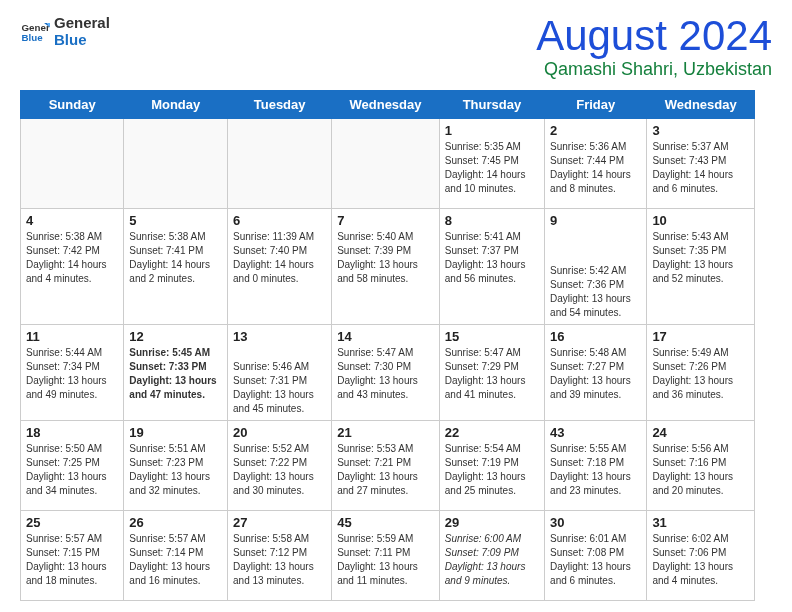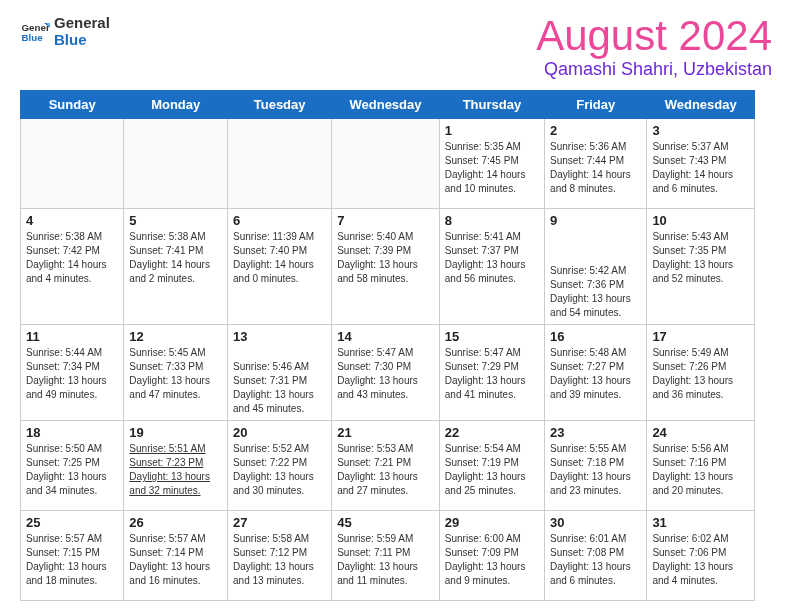--- a/index.html
+++ b/index.html
@@ -1,22 +1,22 @@
 <!DOCTYPE html>
 <html><head>
   <meta charset="utf-8">
   <style>
     * { box-sizing: border-box; margin: 0; padding: 0; }
     body { font-family: Arial, sans-serif; background: #fff; width: 792px; min-height: 612px; }
     .header { display: flex; justify-content: space-between; align-items: flex-start; padding: 15px 20px 10px 20px; }
     .logo { display: flex; align-items: center; }
     .logo-icon { width: 30px; height: 30px; margin-right: 4px; }
     .title-block { text-align: right; }
-    .month-title { font-size: 42px; font-weight: 300; color: #ec4899; line-height: 1; }
-    .location { font-size: 18px; color: #6d28d9; margin-top: 2px; }
+    .month-title { font-size: 42px; font-weight: 300; color: #1d4ed8; line-height: 1; }
+    .location { font-size: 18px; color: #15803d; margin-top: 2px; }
     .calendar { width: 100%; border-collapse: collapse; margin: 0 10px; width: calc(100% - 20px); margin-left: 10px; margin-right: 10px; }
     .calendar th { background: #1a6fc4; color: #fff; text-align: center; padding: 6px 4px; font-size: 13px; border: 1px solid #1a6fc4; }
     .calendar td { border: 1px solid #ccc; vertical-align: top; padding: 4px 5px; width: 113px; min-height: 80px; font-size: 11px; color: #333; }
     .calendar td.empty { background: #f9f9f9; }
     .day-num { font-size: 13px; font-weight: bold; color: #222; margin-bottom: 2px; }
     .day-info { font-size: 10px; color: #333; line-height: 1.4; }
     .calendar tr td { height: 90px; }
     .calendar-wrap { padding: 0 27px 10px 10px; }
   </style>
 </head>
@@ -136,21 +136,21 @@
         <tr>
           <td>
             <div class="day-num">11</div>
             <div class="day-info" style="white-space: pre-line;">Sunrise: 5:44 AM
 Sunset: 7:34 PM
 Daylight: 13 hours
 and 49 minutes.</div>
           </td>
           <td>
             <div class="day-num">12</div>
-            <div class="day-info" style="white-space: pre-line;">Sunrise: 5:45 AM
+            <div class="day-info" style="white-space: pre-line; font-weight: bold;">Sunrise: 5:45 AM
 Sunset: 7:33 PM
 Daylight: 13 hours
 and 47 minutes.</div>
           </td>
           <td>
             <div class="day-num">13</div>
             <div class="day-info" style="white-space: pre-line; margin-top: 16px;">Sunrise: 5:46 AM
 Sunset: 7:31 PM
 Daylight: 13 hours
 and 45 minutes.</div>
@@ -187,21 +187,21 @@
         <tr>
           <td>
             <div class="day-num">18</div>
             <div class="day-info" style="white-space: pre-line;">Sunrise: 5:50 AM
 Sunset: 7:25 PM
 Daylight: 13 hours
 and 34 minutes.</div>
           </td>
           <td>
             <div class="day-num">19</div>
-            <div class="day-info" style="white-space: pre-line; text-decoration: underline;">Sunrise: 5:51 AM
+            <div class="day-info" style="white-space: pre-line;">Sunrise: 5:51 AM
 Sunset: 7:23 PM
 Daylight: 13 hours
 and 32 minutes.</div>
           </td>
           <td>
             <div class="day-num">20</div>
             <div class="day-info" style="white-space: pre-line;">Sunrise: 5:52 AM
 Sunset: 7:22 PM
 Daylight: 13 hours
 and 30 minutes.</div>
@@ -214,21 +214,21 @@
 and 27 minutes.</div>
           </td>
           <td>
             <div class="day-num">22</div>
             <div class="day-info" style="white-space: pre-line;">Sunrise: 5:54 AM
 Sunset: 7:19 PM
 Daylight: 13 hours
 and 25 minutes.</div>
           </td>
           <td>
-            <div class="day-num">23</div>
+            <div class="day-num">43</div>
             <div class="day-info" style="white-space: pre-line;">Sunrise: 5:55 AM
 Sunset: 7:18 PM
 Daylight: 13 hours
 and 23 minutes.</div>
           </td>
           <td>
             <div class="day-num">24</div>
             <div class="day-info" style="white-space: pre-line;">Sunrise: 5:56 AM
 Sunset: 7:16 PM
 Daylight: 13 hours
@@ -259,21 +259,21 @@
           </td>
           <td>
             <div class="day-num">45</div>
             <div class="day-info" style="white-space: pre-line;">Sunrise: 5:59 AM
 Sunset: 7:11 PM
 Daylight: 13 hours
 and 11 minutes.</div>
           </td>
           <td>
             <div class="day-num">29</div>
-            <div class="day-info" style="white-space: pre-line;">Sunrise: 6:00 AM
+            <div class="day-info" style="white-space: pre-line; font-style: italic;">Sunrise: 6:00 AM
 Sunset: 7:09 PM
 Daylight: 13 hours
 and 9 minutes.</div>
           </td>
           <td>
             <div class="day-num">30</div>
             <div class="day-info" style="white-space: pre-line;">Sunrise: 6:01 AM
 Sunset: 7:08 PM
 Daylight: 13 hours
 and 6 minutes.</div>

